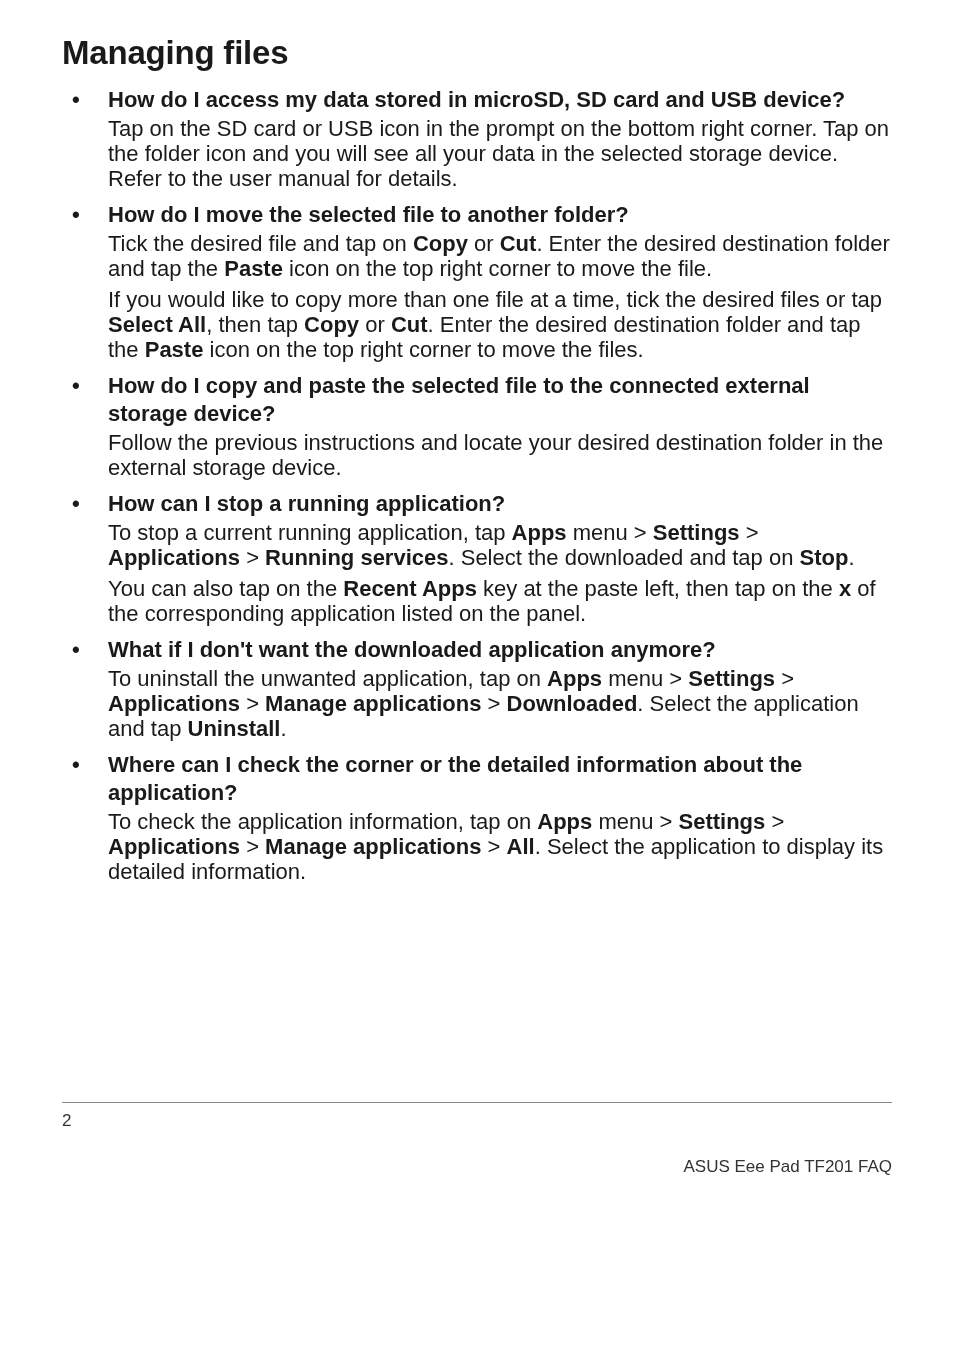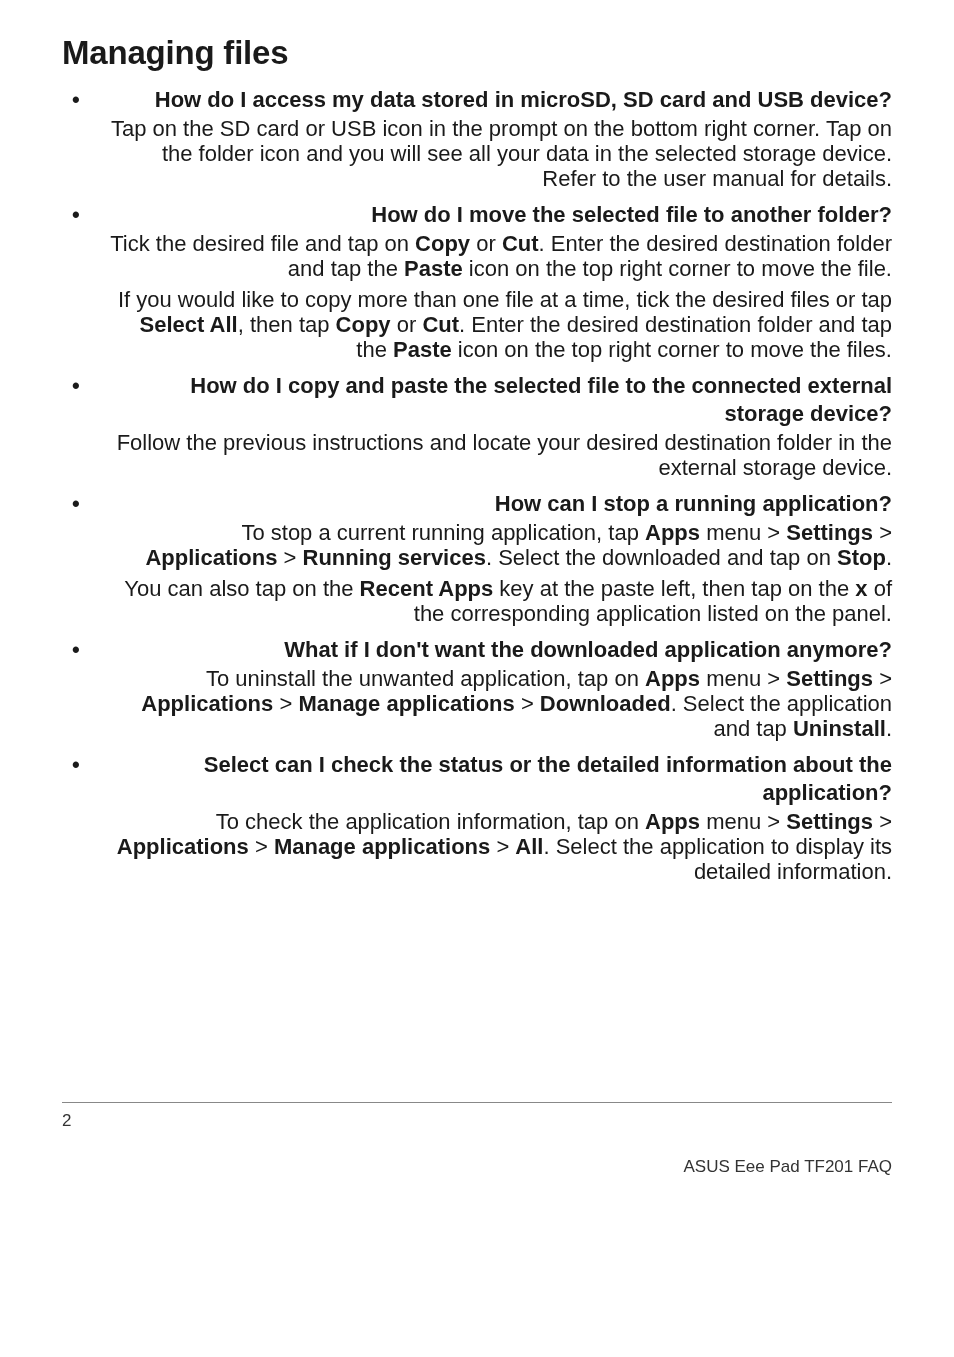--- a/index.html
+++ b/index.html
@@ -1,20 +1,20 @@
 <!DOCTYPE html>
 <html><head>
 <meta charset="utf-8">
 <style>
   * { margin: 0; padding: 0; box-sizing: border-box; }
   html, body { width: 954px; height: 1357px; background: #fff; font-family: "Segoe UI", "Helvetica Neue", Arial, sans-serif; color: #1a1a1a; }
   .page { width: 954px; height: 1221px; position: relative; padding: 34px 62px 0 62px; }
   h1 { font-size: 33px; font-weight: 700; margin-bottom: 14px; letter-spacing: -0.2px; }
   ul.faq { list-style: none; padding-left: 0; }
-  ul.faq > li { position: relative; padding-left: 46px; margin-bottom: 10px; text-align: right; }
+  ul.faq > li { position: relative; padding-left: 46px; margin-bottom: 10px; }
   ul.faq > li::before { content: "•"; position: absolute; left: 10px; top: 0; font-size: 22px; line-height: 28px; font-weight: 700; }
   .q { font-size: 22px; line-height: 28px; font-weight: 700; margin-bottom: 2px; }
   .a { font-size: 22px; line-height: 25px; font-weight: 400; margin-bottom: 6px; }
   .a b, .q b { font-weight: 700; }
   .footer { position: absolute; bottom: 44px; left: 62px; right: 62px; border-top: 1px solid #888; padding-top: 8px; font-size: 17px; color: #333; }
   .footer .pno { float: left; }
   .footer .prod { float: right; margin-top: 46px; }
 </style>
 </head>
 <body>
@@ -44,21 +44,21 @@
           <li>
             <div class="q">How can I stop a running application?</div>
             <div class="a"><span>To stop a current running application, tap </span><b>Apps</b><span> menu &gt; </span><b>Settings</b><span> &gt; </span><b>Applications</b><span> &gt; </span><b>Running services</b><span>. Select the downloaded and tap on </span><b>Stop</b><span>.</span></div>
             <div class="a"><span>You can also tap on the </span><b>Recent Apps</b><span> key at the paste left, then tap on the </span><b>x</b><span> of the corresponding application listed on the panel.</span></div>
           </li>
           <li>
             <div class="q">What if I don't want the downloaded application anymore?</div>
             <div class="a"><span>To uninstall the unwanted application, tap on </span><b>Apps</b><span> menu &gt; </span><b>Settings</b><span> &gt; </span><b>Applications</b><span> &gt; </span><b>Manage applications</b><span> &gt; </span><b>Downloaded</b><span>. Select the application and tap </span><b>Uninstall</b><span>.</span></div>
           </li>
           <li>
-            <div class="q">Select can I check the status or the detailed information about the application?</div>
+            <div class="q">Where can I check the corner or the detailed information about the application?</div>
             <div class="a"><span>To check the application information, tap on </span><b>Apps</b><span> menu &gt; </span><b>Settings</b><span> &gt; </span><b>Applications</b><span> &gt; </span><b>Manage applications</b><span> &gt; </span><b>All</b><span>. Select the application to display its detailed information.</span></div>
           </li>
         </ul>
       </div>
     </div>
   <div class="footer">
     <span class="pno">2</span>
     <span class="prod">ASUS Eee Pad TF201 FAQ</span>
   </div>
 </div>

